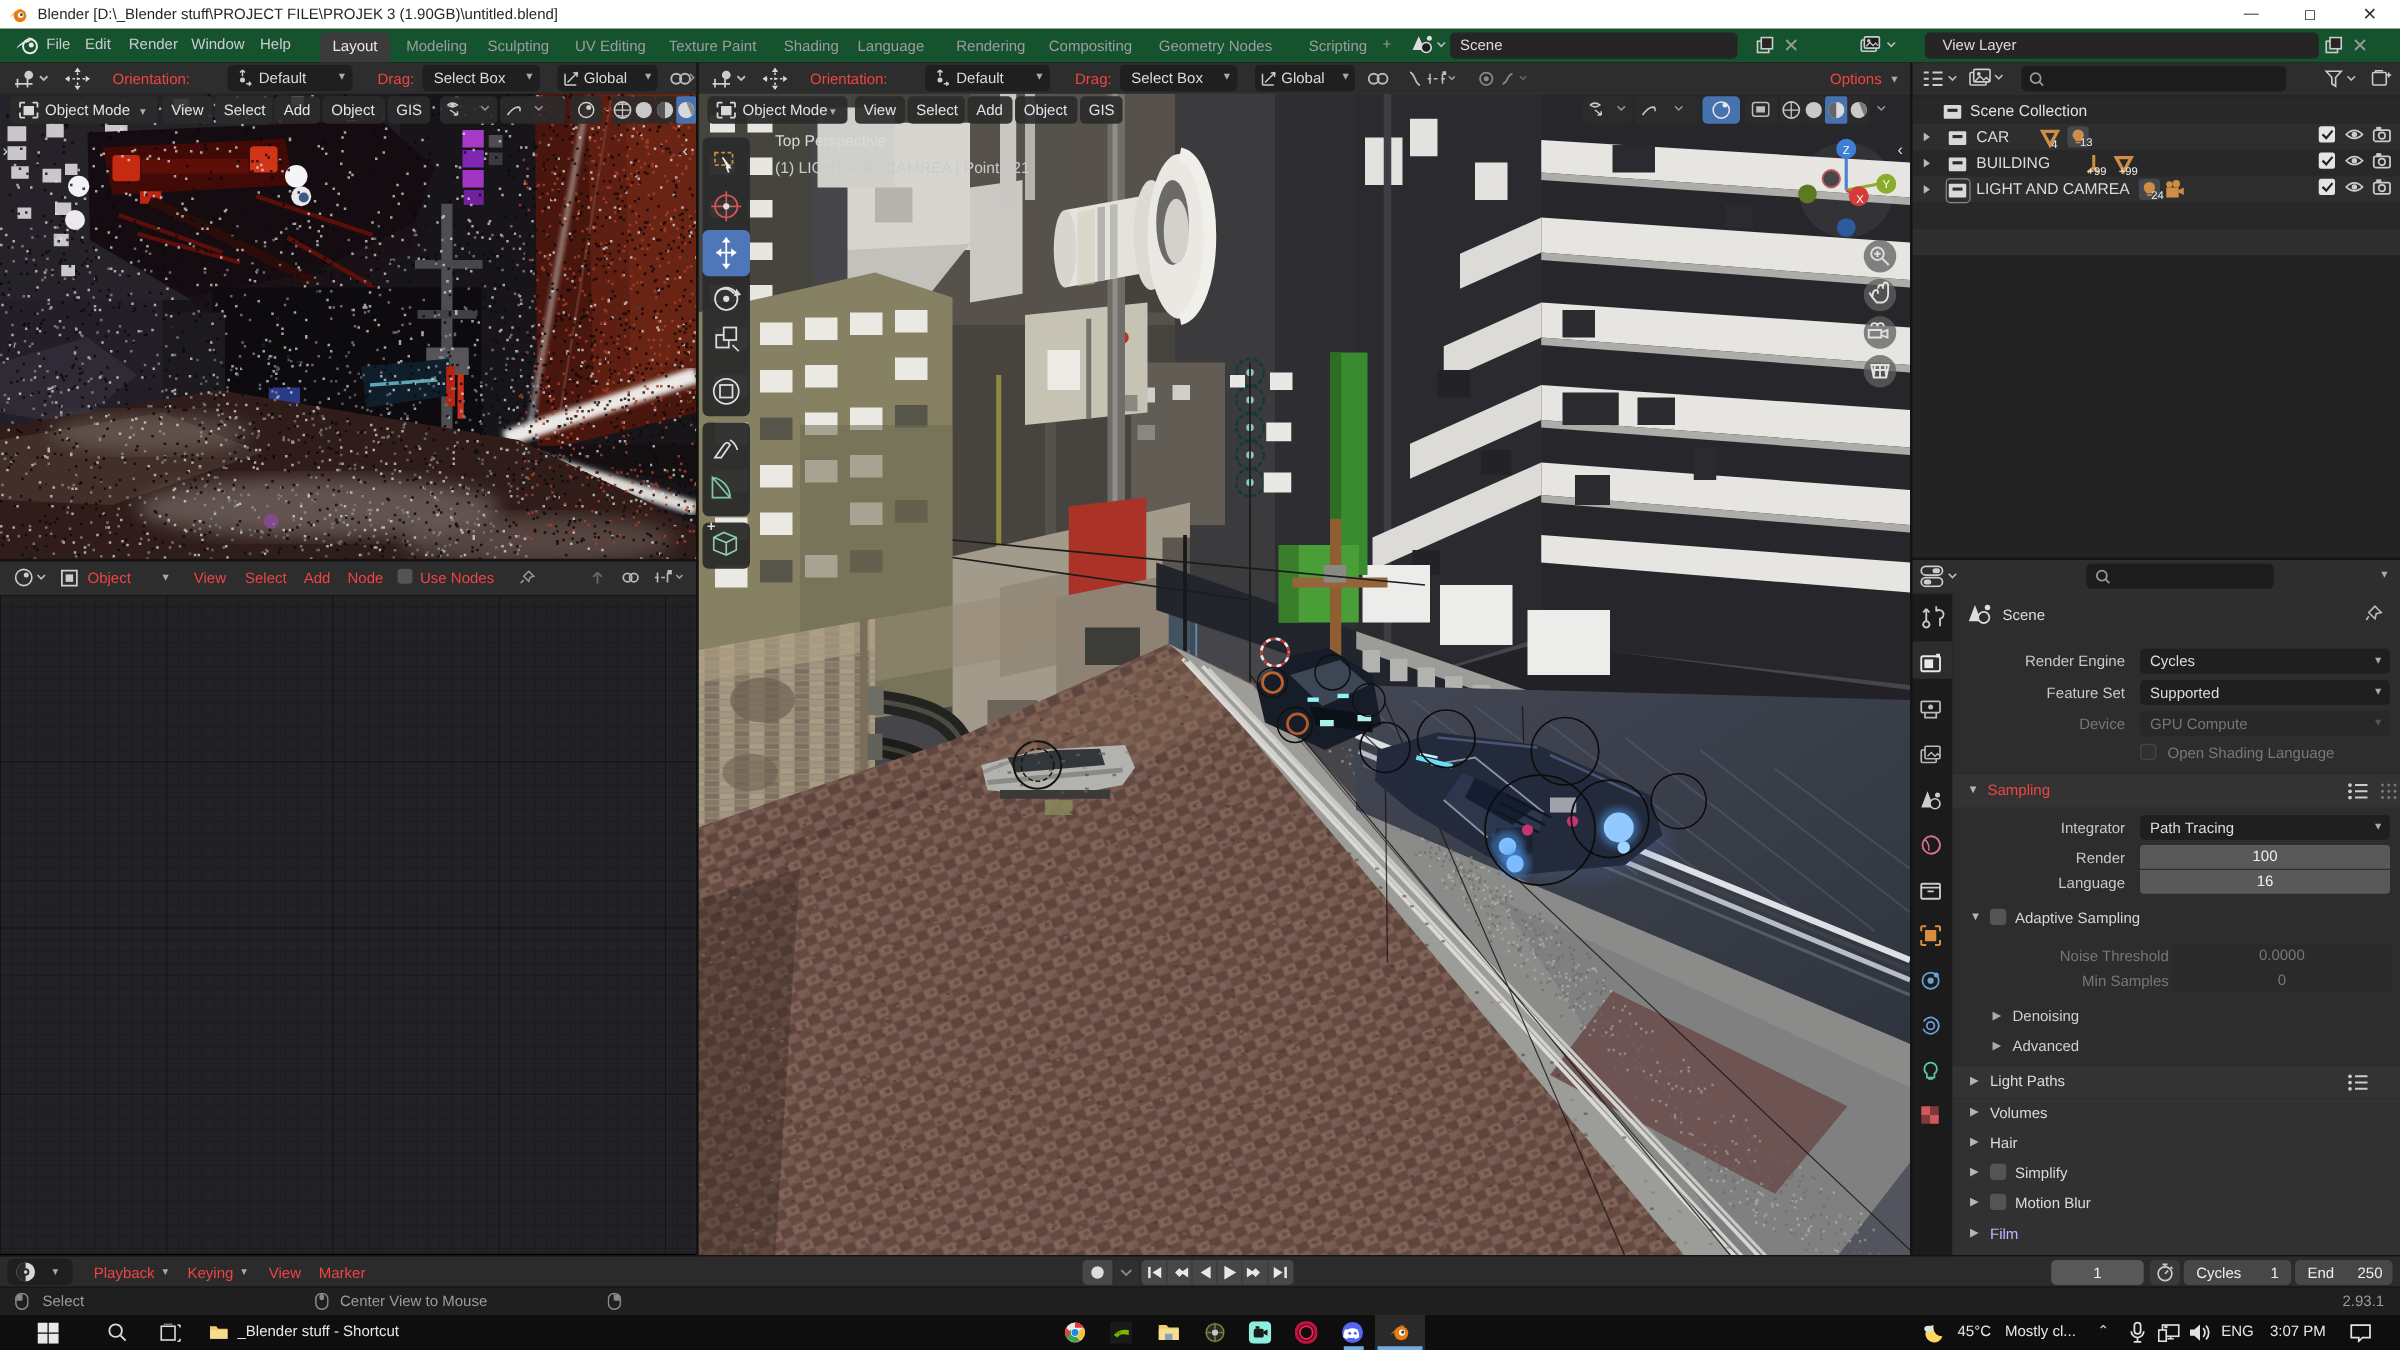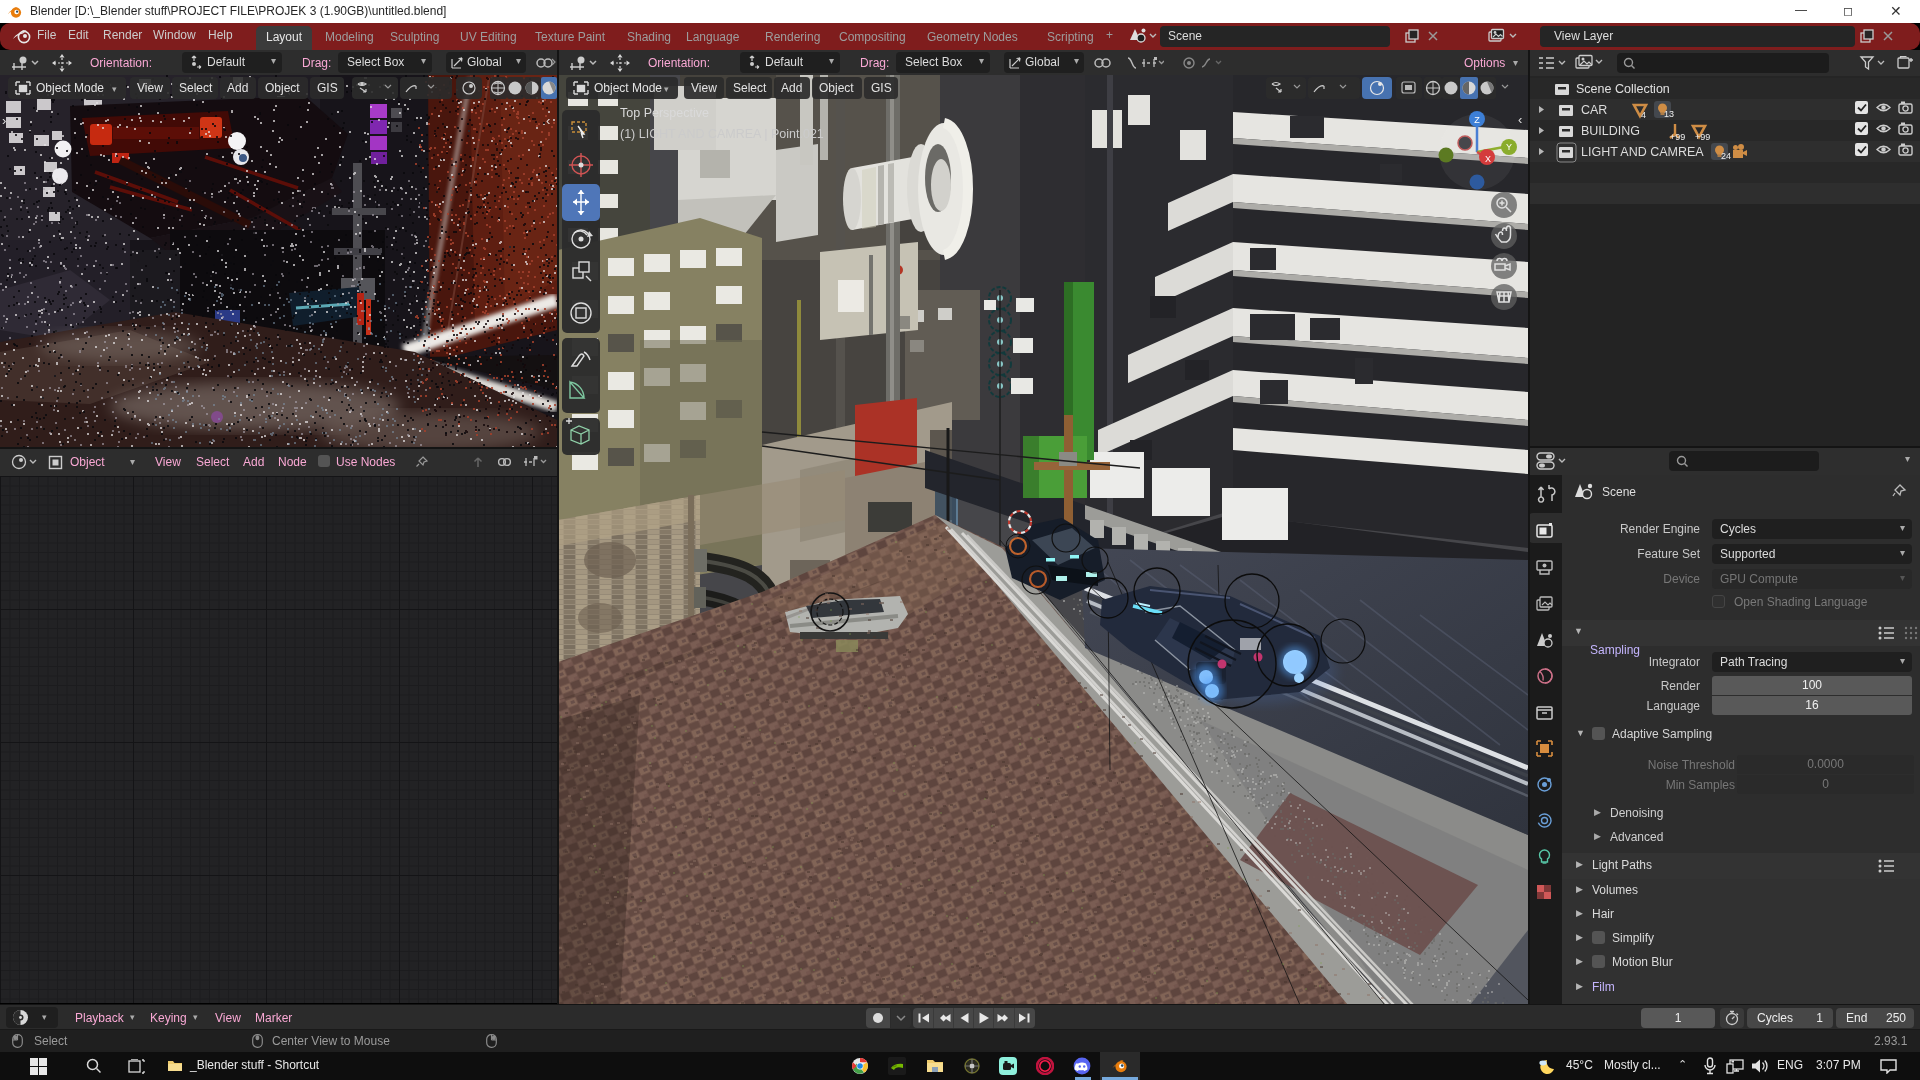--- a/index.html
+++ b/index.html
@@ -1,26 +1,26 @@
 <!DOCTYPE html>
 <html><head>
 <meta charset="utf-8">
 <style>
 * { margin:0; padding:0; box-sizing:border-box; }
 html,body { width:1920px; height:1080px; overflow:hidden; background:#000; }
 body { font-family:"Liberation Sans", sans-serif; position:relative; }
 .abs { position:absolute; }
 .titlebar { left:0; top:0; width:1920px; height:23px; background:#ffffff; color:#262626; font-size:12px; }
-.topbar { left:0; top:23px; width:1920px; height:27px; background:#7f1d1d; color:#d6d6d6; font-size:12px;border-radius:10px; }
+.topbar { left:0; top:23px; width:1920px; height:27px; background:#14532d; color:#d6d6d6; font-size:12px; }
 .toolrow { left:0; top:50px; width:1528px; height:26px; background:#2d2d2d; color:#d0d0d0; font-size:12px; }
 .menuitem { position:absolute; top:5px; color:#cccccc; }
 .tab { position:absolute; top:3px; height:24px; line-height:22px; padding:0 10px; color:#9d9d9d; border-radius:5px 5px 0 0; }
 .tab.active { background:#3b3b3b; color:#e8e8e8; }
 .fld { position:absolute; background:#1f1f1f; border-radius:4px; color:#dcdcdc; }
-.lbl { position:absolute; color:#f9a8d4; }
+.lbl { position:absolute; color:#ef4444; }
 .viewL { left:0; top:75px; width:557px; height:373px; }
 .nodeHdr { left:0; top:449px; width:557px; height:27px; background:#2d2d2d; color:#d0d0d0; font-size:12px; }
 .nodeGrid { left:0; top:476px; width:557px; height:527px;
   background-image:
     linear-gradient(#141416 1px, transparent 1px),
     linear-gradient(90deg,#141416 1px, transparent 1px),
     linear-gradient(#1c1c1e 1px, transparent 1px),
     linear-gradient(90deg,#1c1c1e 1px, transparent 1px);
   background-size: 133px 133px, 133px 133px, 9.5px 9.5px, 9.5px 9.5px;
   background-color:#222224;
@@ -1096,21 +1096,21 @@
       </div>
     <span class="abs" style="right:220px;top:97px;color:#777">Device</span>
     <div class="fld" style="left:150px;top:94px;width:200px;height:20px;background:#282828">
         <span style="position:absolute;left:8px;top:3px;color:#757575">GPU Compute</span>
         <span style="position:absolute;right:7px;top:3px;color:#555;font-size:10px">▾</span>
       </div>
     <span class="abs" style="left:150px;top:120px;width:13px;height:13px;background:#303030;border:1px solid #454545;border-radius:3px"></span>
     <span class="abs" style="left:172px;top:120px;color:#787878">Open Shading Language</span>
     <div class="abs" style="left:0;top:145px;width:358px;height:26px;background:#333333"></div>
     <span class="abs" style="left:12px;top:151px;color:#b5b5b5;font-size:9px">▼</span>
-    <span class="abs" style="left:28px;top:168px;color:#c4b5fd">Sampling</span>
+    <span class="abs" style="left:28px;top:150px;color:#ef4444">Sampling</span>
     <svg class="abs" style="left:316px;top:151px" width="18" height="14" viewBox="0 0 18 14">
         <path d="M6 2 h10 M6 7 h10 M6 12 h10" stroke="#ccc" stroke-width="1.6"></path>
         <circle cx="2" cy="2" r="1.5" fill="#ccc"></circle>
         <circle cx="2" cy="7" r="1.5" fill="#ccc"></circle>
         <circle cx="2" cy="12" r="1.5" fill="#ccc"></circle>
       </svg>
     <svg class="abs" style="left:342px;top:151px" width="14" height="14" viewBox="0 0 14 14">
         <g fill="#777">
           <circle cx="2" cy="2" r="1.2"></circle>
           <circle cx="7" cy="2" r="1.2"></circle>

